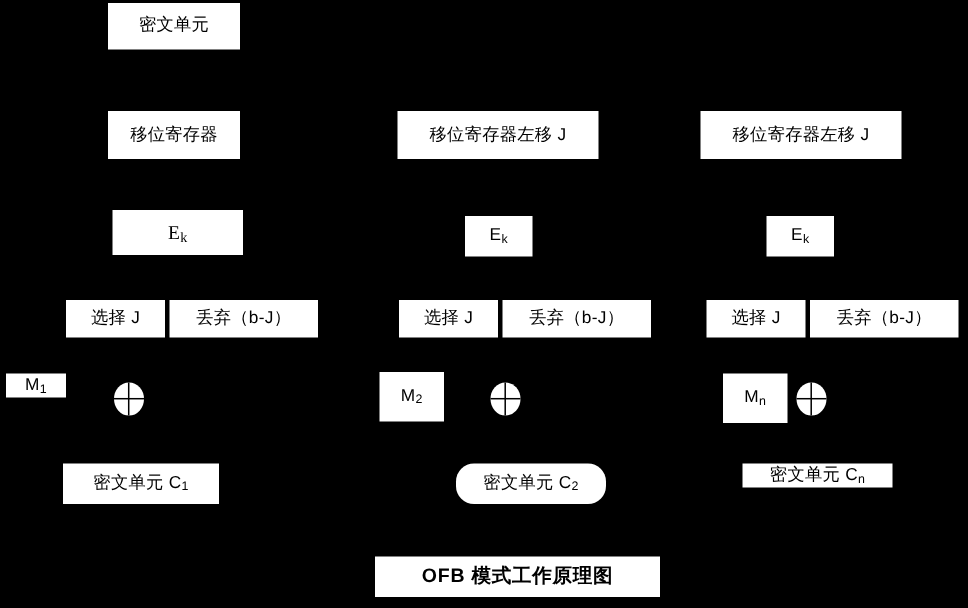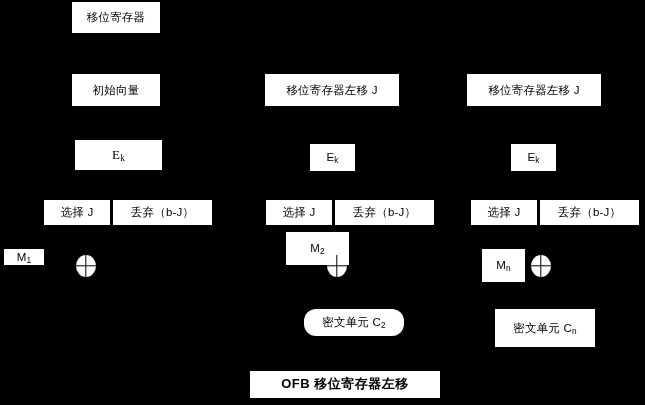--- a/index.html
+++ b/index.html
@@ -67,60 +67,63 @@
     width: 100%;
     transform: translateY(-50%);
   }
 </style>
 </head>
 <body>
 
 <div id="stage">
 
   <div class="box center" style="left:72px; top:2px; width:88px; height:31px;">
-    <span>移位寄存器</span>
+    <span>密文单元</span>
   </div>
 
   <div class="box center" style="left:72px; top:74px; width:88px; height:32px;">
-    <span>初始向量</span>
+    <span>移位寄存器</span>
   </div>
 
   <div class="box center serif" style="left:75px; top:140px; width:87px; height:30px;">
     <span><span>E</span><sub>k</sub></span>
   </div>
 
   <div class="box center" style="left:44px; top:200px; width:66px; height:25px;">
     <span>选择 J</span>
   </div>
   <div class="box center" style="left:113px; top:200px; width:99px; height:25px;">
     <span>丢弃（b-J）</span>
   </div>
 
   <div class="box center" style="left:4px; top:249px; width:40px; height:16px;">
     <span><span>M</span><sub>1</sub></span>
   </div>
   <div class="xor" style="left:76px; top:255px;"></div>
 
+  <div class="box center" style="left:42px; top:309px; width:104px; height:27px;">
+    <span><span>密文单元 C</span><sub>1</sub></span>
+  </div>
 
   <div class="box center" style="left:265px; top:74px; width:134px; height:32px;">
     <span>移位寄存器左移 J</span>
   </div>
 
   <div class="box center" style="left:310px; top:144px; width:45px; height:27px;">
     <span><span>E</span><sub>k</sub></span>
   </div>
 
   <div class="box center" style="left:266px; top:200px; width:66px; height:25px;">
     <span>选择 J</span>
   </div>
   <div class="box center" style="left:335px; top:200px; width:99px; height:25px;">
     <span>丢弃（b-J）</span>
   </div>
 
-  <div class="box center" style="left:253px; top:232px; width:63px; height:33px;margin-left:33px;">
+  <div class="box center" style="left:253px; top:248px; width:43px; height:33px;">
     <span><span>M</span><sub>2</sub></span>
   </div>
   <div class="xor" style="left:327px; top:255px;"></div>
 
   <div class="box center" style="left:304px; top:309px; width:100px; height:27px;border-radius:12px;">
     <span><span>密文单元 C</span><sub>2</sub></span>
   </div>
 
   <div class="box center" style="left:467px; top:74px; width:134px; height:32px;">
     <span>移位寄存器左移 J</span>
@@ -135,21 +138,21 @@
   </div>
   <div class="box center" style="left:540px; top:200px; width:99px; height:25px;">
     <span>丢弃（b-J）</span>
   </div>
 
   <div class="box center" style="left:482px; top:249px; width:43px; height:33px;">
     <span><span>M</span><sub>n</sub></span>
   </div>
   <div class="xor" style="left:531px; top:255px;"></div>
 
-  <div class="box center" style="left:495px; top:309px; width:100px; height:38px;align-items:center;">
+  <div class="box center" style="left:495px; top:309px; width:100px; height:16px;align-items:center;">
     <span><span>密文单元 C</span><sub>n</sub></span>
   </div>
 
   <div class="box cap" style="left:250px; top:371px; width:190px; height:27px;">
-    <span>OFB 移位寄存器左移</span>
+    <span>OFB 模式工作原理图</span>
   </div>
 
 </div>
 
 </body></html>

